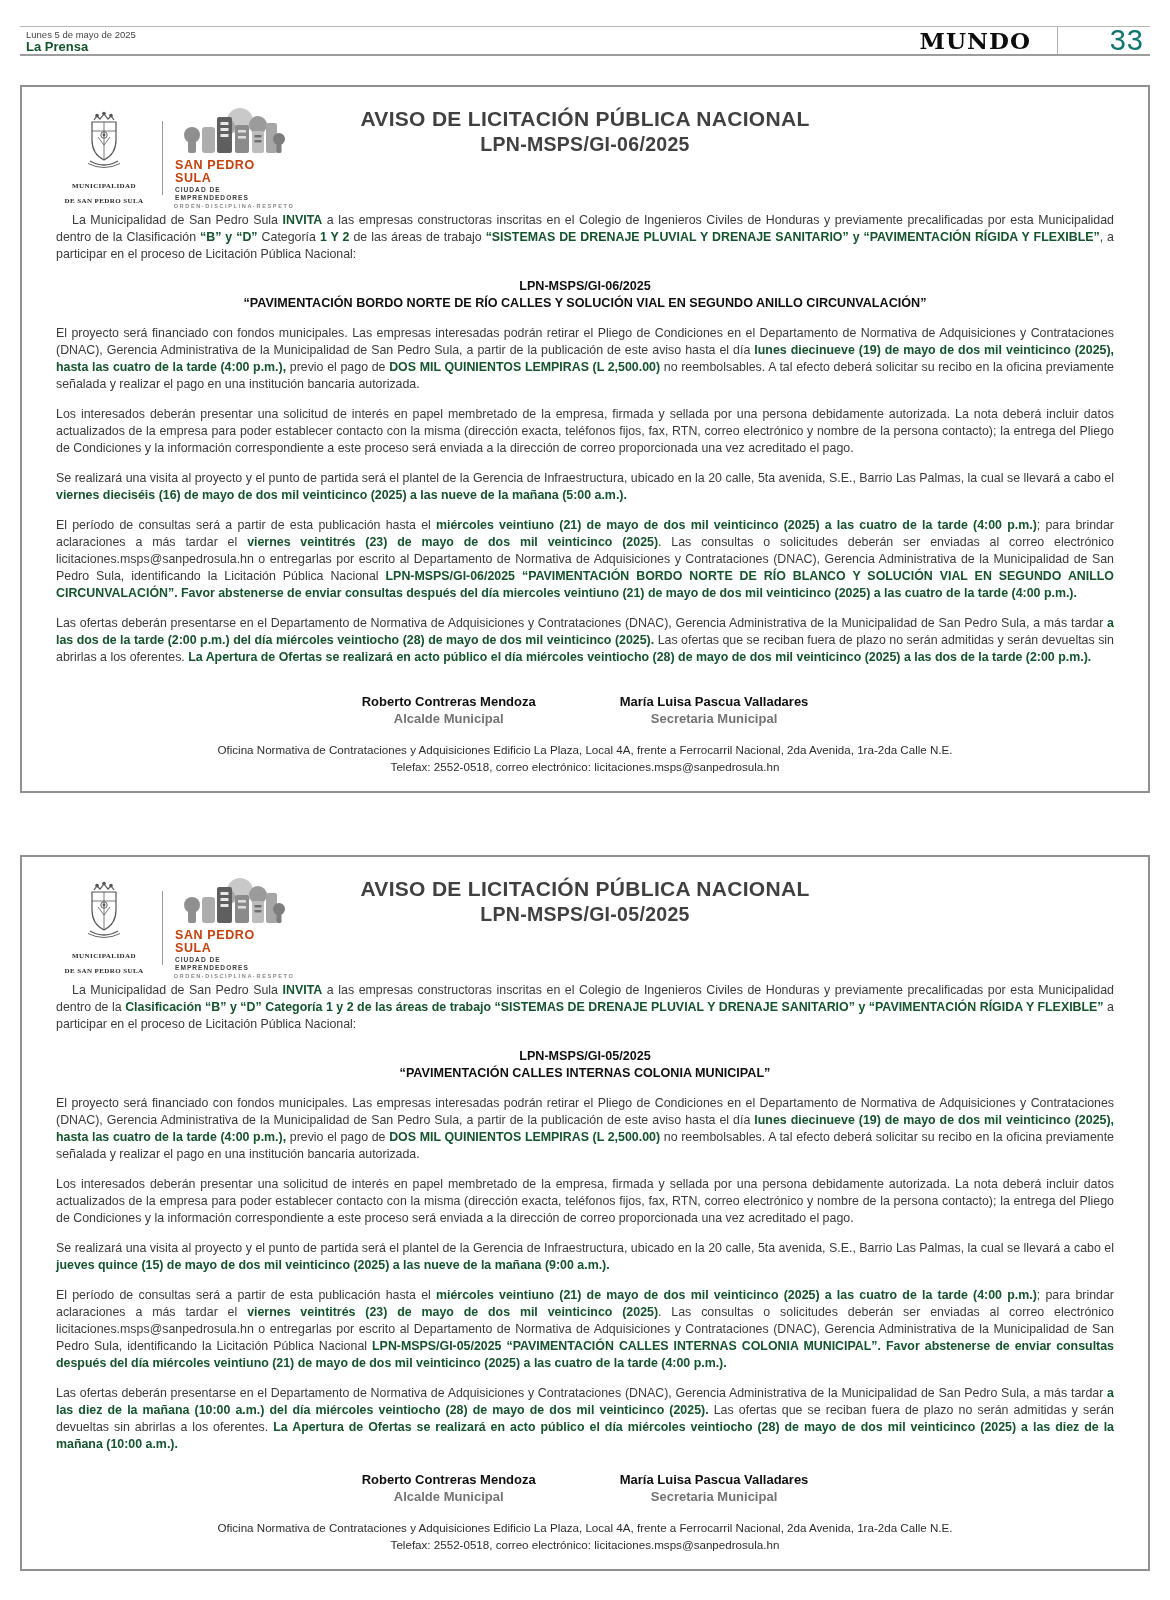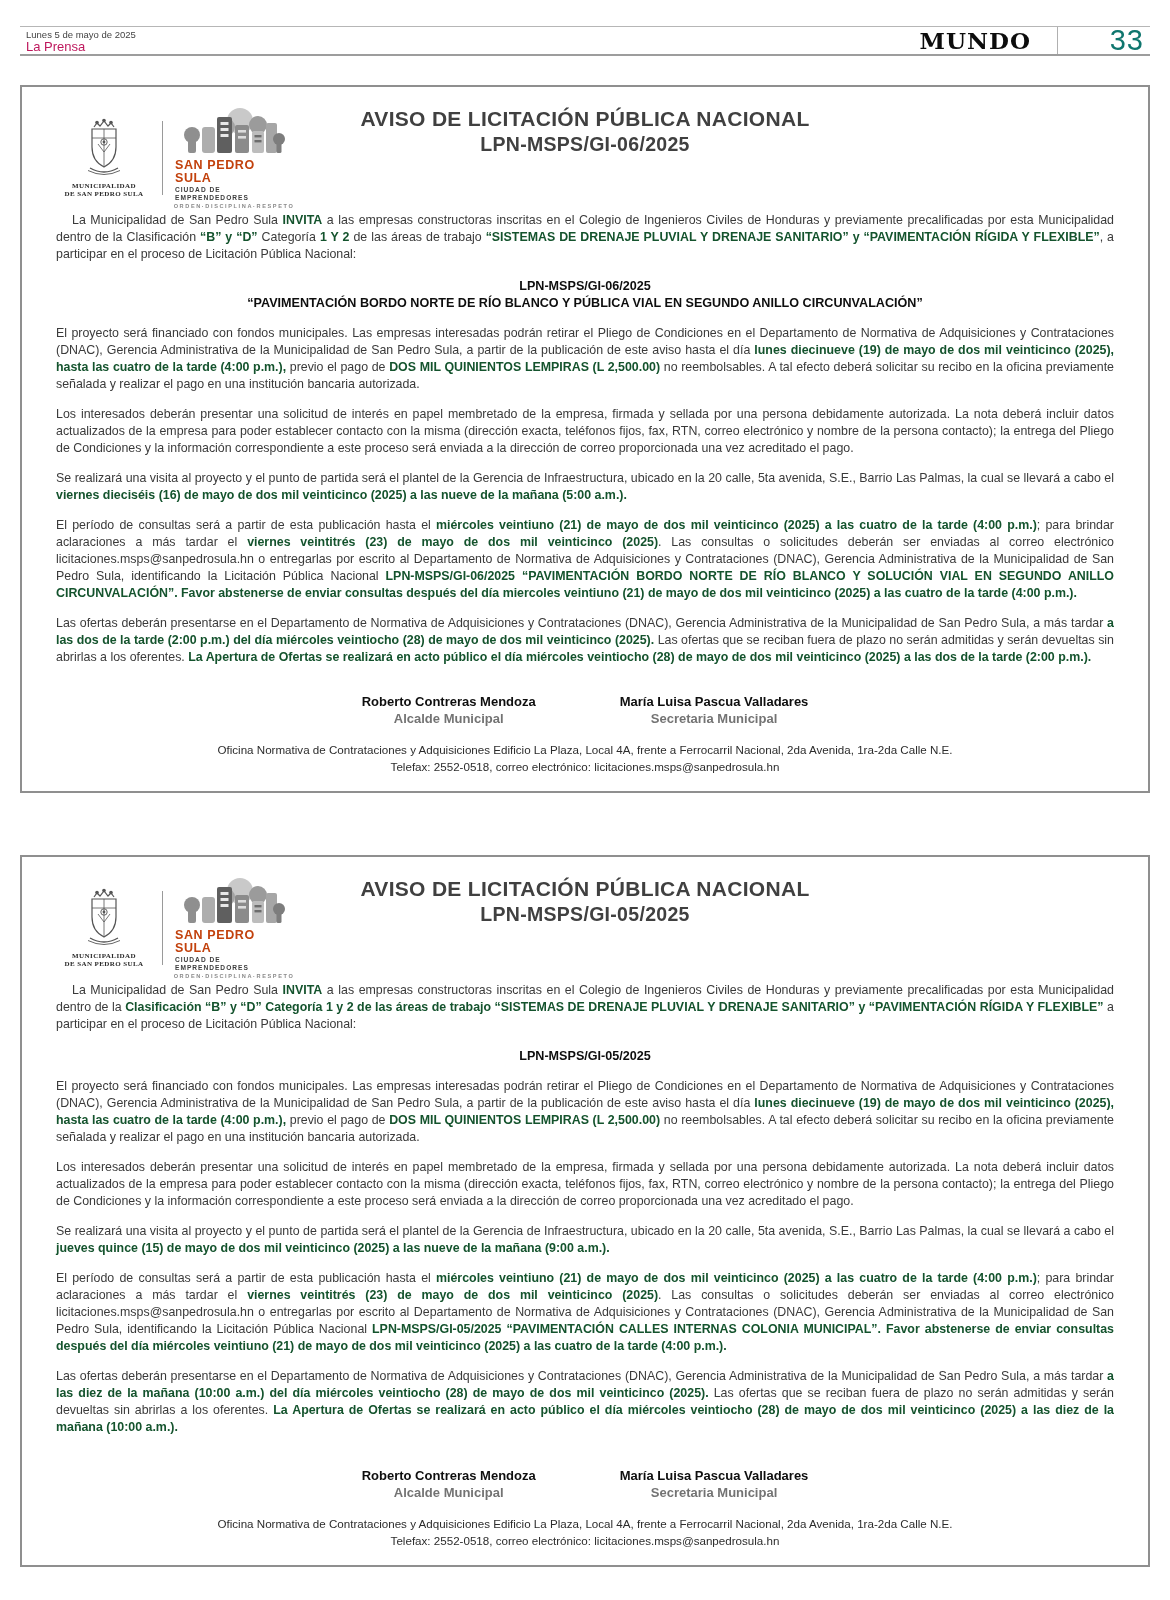--- a/index.html
+++ b/index.html
@@ -9,21 +9,21 @@
     -webkit-font-smoothing:antialiased;
   }
   
   .masthead{
     margin:26px 20px 0 20px;height:27px;
     border-top:1px solid #b6b6b6;border-bottom:2px solid #9d9d9d;
     display:flex;align-items:stretch;justify-content:space-between;gap:20px;
   }
   .mh-left{display:flex;flex-direction:column;justify-content:center;padding-left:6px;}
   .mh-date{font-size:9.5px;color:#444;line-height:11px;}
-  .mh-publication{font-size:13px;font-weight:400;color:#be185d;line-height:13px;}
+  .mh-publication{font-size:13px;font-weight:700;color:#14532d;line-height:13px;}
   .mh-right{display:flex;align-items:stretch;}
   .mh-section{
     font-family:"DejaVu Serif","Liberation Serif",serif;font-weight:700;
     font-size:23px;color:#0c0c0c;letter-spacing:1px;display:flex;align-items:center;
     padding:0 26px 0 0;
   }
   .mh-divider{width:1px;background:#b0b0b0;}
   .mh-pagenum{
     width:86px;display:flex;align-items:center;justify-content:flex-end;
     font-size:29px;color:#0f766e;padding-right:6px;letter-spacing:1px;
@@ -35,21 +35,21 @@
     padding:10px 34px 16px 34px;box-sizing:border-box;
     display:flex;flex-direction:column;
   }
   .notice-box + .notice-box{margin-top:62px;}
   .notice-box:nth-child(2){min-height:712px;}
   
   .notice-head{position:relative;height:102px;flex:none;}
   .logos{position:absolute;left:2px;top:8px;display:flex;align-items:center;gap:12px;}
   .crest{display:flex;flex-direction:column;align-items:center;width:92px;}
   .crest-caption{font-family:"Liberation Serif",serif;font-weight:700;font-size:7px;
-    color:#2a2a2a;letter-spacing:.4px;text-align:center;line-height:8px;margin-top:0;}
+    color:#2a2a2a;letter-spacing:.4px;text-align:center;line-height:8px;margin-top:7px;}
   .logo-divider{width:1px;height:74px;background:#9a9a9a;}
   .city-logo{display:flex;flex-direction:column;align-items:center;width:118px;}
   .city-name{font-size:12.5px;font-weight:700;color:#c2410c;letter-spacing:.6px;line-height:13px;}
   .city-tagline{font-size:6.6px;font-weight:700;color:#3c3c3c;letter-spacing:1px;line-height:8px;margin-top:1px;}
   .city-motto{font-size:5.6px;font-weight:700;color:#8a8a8a;letter-spacing:1.6px;line-height:7px;margin-top:1px;}
   .notice-title{position:absolute;left:0;right:0;top:9px;text-align:center;color:#404040;}
   .notice-title .t1{font-size:21px;font-weight:700;letter-spacing:.3px;line-height:26px;}
   .notice-title .t2{font-size:19.5px;font-weight:700;letter-spacing:.3px;line-height:25px;}
   
   .para{
@@ -142,21 +142,21 @@
       <div class="notice-title">
         <div class="t1">AVISO DE LICITACIÓN PÚBLICA NACIONAL</div>
         <div class="t2">LPN-MSPS/GI-06/2025</div>
       </div>
     </div>
 
     <p class="para indent"><span>La Municipalidad de San Pedro Sula </span><b>INVITA</b><span> a las empresas constructoras inscritas en el Colegio de Ingenieros Civiles de Honduras y previamente precalificadas por esta Municipalidad dentro de la Clasificación </span><b>“B” y “D”</b><span> Categoría </span><b>1 Y 2</b><span> de las áreas de trabajo </span><b>“SISTEMAS DE DRENAJE PLUVIAL Y DRENAJE SANITARIO” y “PAVIMENTACIÓN RÍGIDA Y FLEXIBLE”</b><span>, a participar en el proceso de Licitación Pública Nacional:</span></p>
 
     <div class="subject">
       <div>LPN-MSPS/GI-06/2025</div>
-      <div>“PAVIMENTACIÓN BORDO NORTE DE RÍO BLANCO Y PÚBLICA VIAL EN SEGUNDO ANILLO CIRCUNVALACIÓN”</div>
+      <div>“PAVIMENTACIÓN BORDO NORTE DE RÍO CALLES Y SOLUCIÓN VIAL EN SEGUNDO ANILLO CIRCUNVALACIÓN”</div>
     </div>
 
     <p class="para"><span>El proyecto será financiado con fondos municipales. Las empresas interesadas podrán retirar el Pliego de Condiciones en el Departamento de Normativa de Adquisiciones y Contrataciones (DNAC), Gerencia Administrativa de la Municipalidad de San Pedro Sula, a partir de la publicación de este aviso hasta el día </span><b>lunes diecinueve (19) de mayo de dos mil veinticinco (2025), hasta las cuatro de la tarde (4:00 p.m.),</b><span> previo el pago de </span><b>DOS MIL QUINIENTOS LEMPIRAS (L 2,500.00)</b><span> no reembolsables. A tal efecto deberá solicitar su recibo en la oficina previamente señalada y realizar el pago en una institución bancaria autorizada.</span></p>
     <p class="para"><span>Los interesados deberán presentar una solicitud de interés en papel membretado de la empresa, firmada y sellada por una persona debidamente autorizada. La nota deberá incluir datos actualizados de la empresa para poder establecer contacto con la misma (dirección exacta, teléfonos fijos, fax, RTN, correo electrónico y nombre de la persona contacto); la entrega del Pliego de Condiciones y la información correspondiente a este proceso será enviada a la dirección de correo proporcionada una vez acreditado el pago.</span></p>
     <p class="para"><span>Se realizará una visita al proyecto y el punto de partida será el plantel de la Gerencia de Infraestructura, ubicado en la 20 calle, 5ta avenida, S.E., Barrio Las Palmas, la cual se llevará a cabo el </span><b>viernes dieciséis (16) de mayo de dos mil veinticinco (2025) a las nueve de la mañana (5:00 a.m.).</b></p>
     <p class="para"><span>El período de consultas será a partir de esta publicación hasta el </span><b>miércoles veintiuno (21) de mayo de dos mil veinticinco (2025) a las cuatro de la tarde (4:00 p.m.)</b><span>; para brindar aclaraciones a más tardar el </span><b>viernes veintitrés (23) de mayo de dos mil veinticinco (2025)</b><span>. Las consultas o solicitudes deberán ser enviadas al correo electrónico licitaciones.msps@sanpedrosula.hn o entregarlas por escrito al Departamento de Normativa de Adquisiciones y Contrataciones (DNAC), Gerencia Administrativa de la Municipalidad de San Pedro Sula, identificando la Licitación Pública Nacional </span><b>LPN-MSPS/GI-06/2025 “PAVIMENTACIÓN BORDO NORTE DE RÍO BLANCO Y SOLUCIÓN VIAL EN SEGUNDO ANILLO CIRCUNVALACIÓN”. Favor abstenerse de enviar consultas después del día miercoles veintiuno (21) de mayo de dos mil veinticinco (2025) a las cuatro de la tarde (4:00 p.m.).</b></p>
     <p class="para"><span>Las ofertas deberán presentarse en el Departamento de Normativa de Adquisiciones y Contrataciones (DNAC), Gerencia Administrativa de la Municipalidad de San Pedro Sula, a más tardar </span><b>a las dos de la tarde (2:00 p.m.) del día miércoles veintiocho (28) de mayo de dos mil veinticinco (2025).</b><span> Las ofertas que se reciban fuera de plazo no serán admitidas y serán devueltas sin abrirlas a los oferentes. </span><b>La Apertura de Ofertas se realizará en acto público el día miércoles veintiocho (28) de mayo de dos mil veinticinco (2025) a las dos de la tarde (2:00 p.m.).</b></p>
 
     <div class="sig-footer">
       <div class="signatures">
@@ -233,20 +233,21 @@
       <div class="notice-title">
         <div class="t1">AVISO DE LICITACIÓN PÚBLICA NACIONAL</div>
         <div class="t2">LPN-MSPS/GI-05/2025</div>
       </div>
     </div>
 
     <p class="para indent"><span>La Municipalidad de San Pedro Sula </span><b>INVITA</b><span> a las empresas constructoras inscritas en el Colegio de Ingenieros Civiles de Honduras y previamente precalificadas por esta Municipalidad dentro de la </span><b>Clasificación “B” y “D” Categoría 1 y 2 de las áreas de trabajo “SISTEMAS DE DRENAJE PLUVIAL Y DRENAJE SANITARIO” y “PAVIMENTACIÓN RÍGIDA Y FLEXIBLE”</b><span> a participar en el proceso de Licitación Pública Nacional:</span></p>
 
     <div class="subject">
       <div>LPN-MSPS/GI-05/2025</div>
+      <div>“PAVIMENTACIÓN CALLES INTERNAS COLONIA MUNICIPAL”</div>
     </div>
 
     <p class="para"><span>El proyecto será financiado con fondos municipales. Las empresas interesadas podrán retirar el Pliego de Condiciones en el Departamento de Normativa de Adquisiciones y Contrataciones (DNAC), Gerencia Administrativa de la Municipalidad de San Pedro Sula, a partir de la publicación de este aviso hasta el día </span><b>lunes diecinueve (19) de mayo de dos mil veinticinco (2025), hasta las cuatro de la tarde (4:00 p.m.),</b><span> previo el pago de </span><b>DOS MIL QUINIENTOS LEMPIRAS (L 2,500.00)</b><span> no reembolsables. A tal efecto deberá solicitar su recibo en la oficina previamente señalada y realizar el pago en una institución bancaria autorizada.</span></p>
     <p class="para"><span>Los interesados deberán presentar una solicitud de interés en papel membretado de la empresa, firmada y sellada por una persona debidamente autorizada. La nota deberá incluir datos actualizados de la empresa para poder establecer contacto con la misma (dirección exacta, teléfonos fijos, fax, RTN, correo electrónico y nombre de la persona contacto); la entrega del Pliego de Condiciones y la información correspondiente a este proceso será enviada a la dirección de correo proporcionada una vez acreditado el pago.</span></p>
     <p class="para"><span>Se realizará una visita al proyecto y el punto de partida será el plantel de la Gerencia de Infraestructura, ubicado en la 20 calle, 5ta avenida, S.E., Barrio Las Palmas, la cual se llevará a cabo el </span><b>jueves quince (15) de mayo de dos mil veinticinco (2025) a las nueve de la mañana (9:00 a.m.).</b></p>
     <p class="para"><span>El período de consultas será a partir de esta publicación hasta el </span><b>miércoles veintiuno (21) de mayo de dos mil veinticinco (2025) a las cuatro de la tarde (4:00 p.m.)</b><span>; para brindar aclaraciones a más tardar el </span><b>viernes veintitrés (23) de mayo de dos mil veinticinco (2025)</b><span>. Las consultas o solicitudes deberán ser enviadas al correo electrónico licitaciones.msps@sanpedrosula.hn o entregarlas por escrito al Departamento de Normativa de Adquisiciones y Contrataciones (DNAC), Gerencia Administrativa de la Municipalidad de San Pedro Sula, identificando la Licitación Pública Nacional </span><b>LPN-MSPS/GI-05/2025 “PAVIMENTACIÓN CALLES INTERNAS COLONIA MUNICIPAL”. Favor abstenerse de enviar consultas después del día miércoles veintiuno (21) de mayo de dos mil veinticinco (2025) a las cuatro de la tarde (4:00 p.m.).</b></p>
     <p class="para"><span>Las ofertas deberán presentarse en el Departamento de Normativa de Adquisiciones y Contrataciones (DNAC), Gerencia Administrativa de la Municipalidad de San Pedro Sula, a más tardar </span><b>a las diez de la mañana (10:00 a.m.) del día miércoles veintiocho (28) de mayo de dos mil veinticinco (2025).</b><span> Las ofertas que se reciban fuera de plazo no serán admitidas y serán devueltas sin abrirlas a los oferentes. </span><b>La Apertura de Ofertas se realizará en acto público el día miércoles veintiocho (28) de mayo de dos mil veinticinco (2025) a las diez de la mañana (10:00 a.m.).</b></p>
 
     <div class="sig-footer">
       <div class="signatures">

